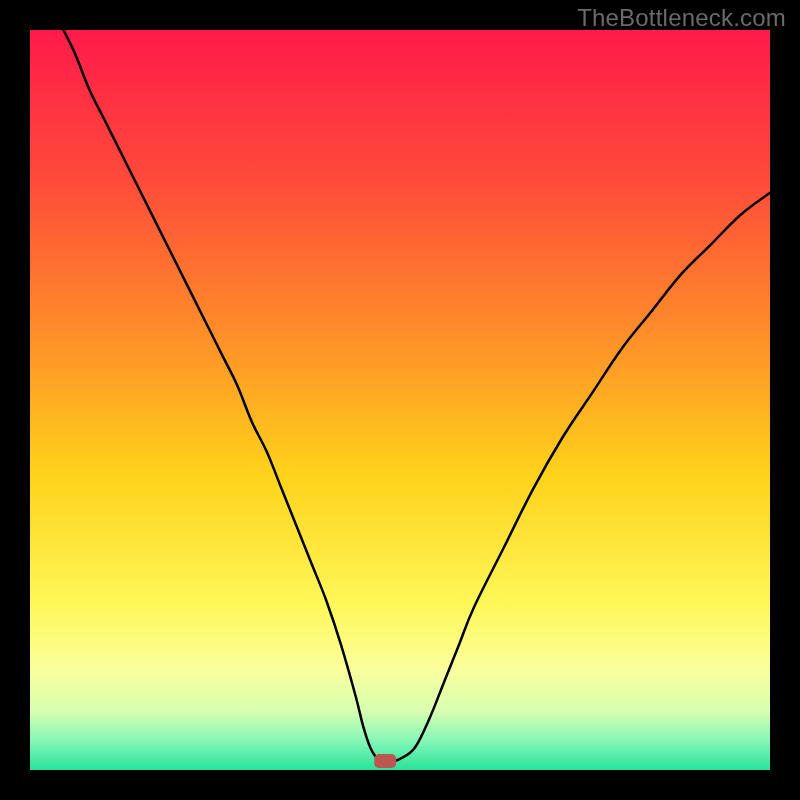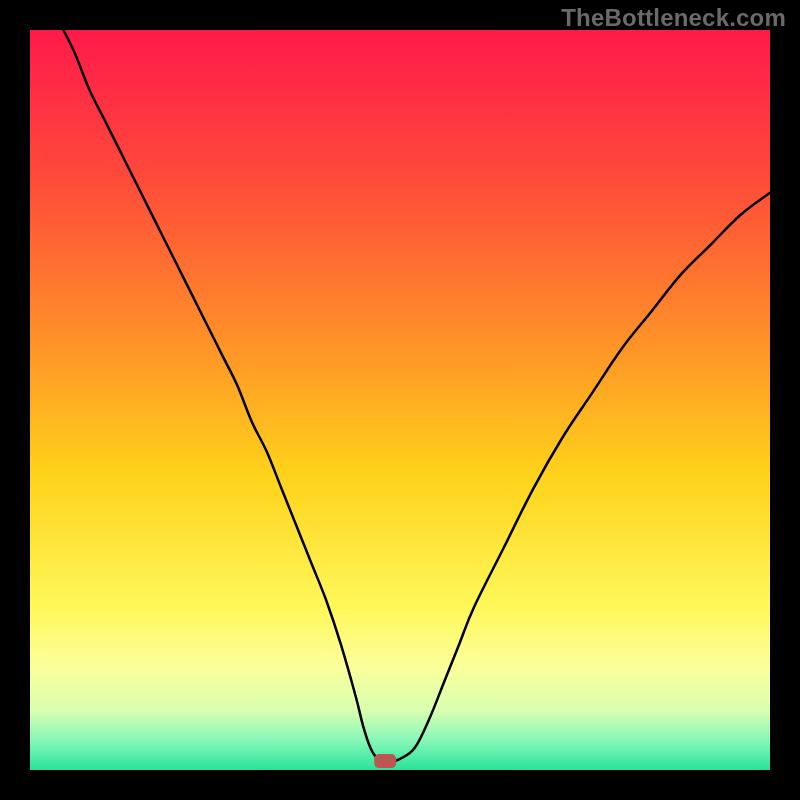--- a/index.html
+++ b/index.html
@@ -15,21 +15,21 @@
     width: 800px;
     height: 800px;
     background: #000;
   }
   .watermark {
     position: absolute;
     top: 4px;
     right: 14px;
     font-family: Arial, Helvetica, sans-serif;
     font-size: 24px;
-    font-weight: bold;
+    font-weight: normal;
     color: #6a6a6a;
     letter-spacing: 0.2px;
     z-index: 5;
     margin-left: 16px;
   }
   svg.plot {
     position: absolute;
     left: 0;
     top: 0;
     width: 800px;

